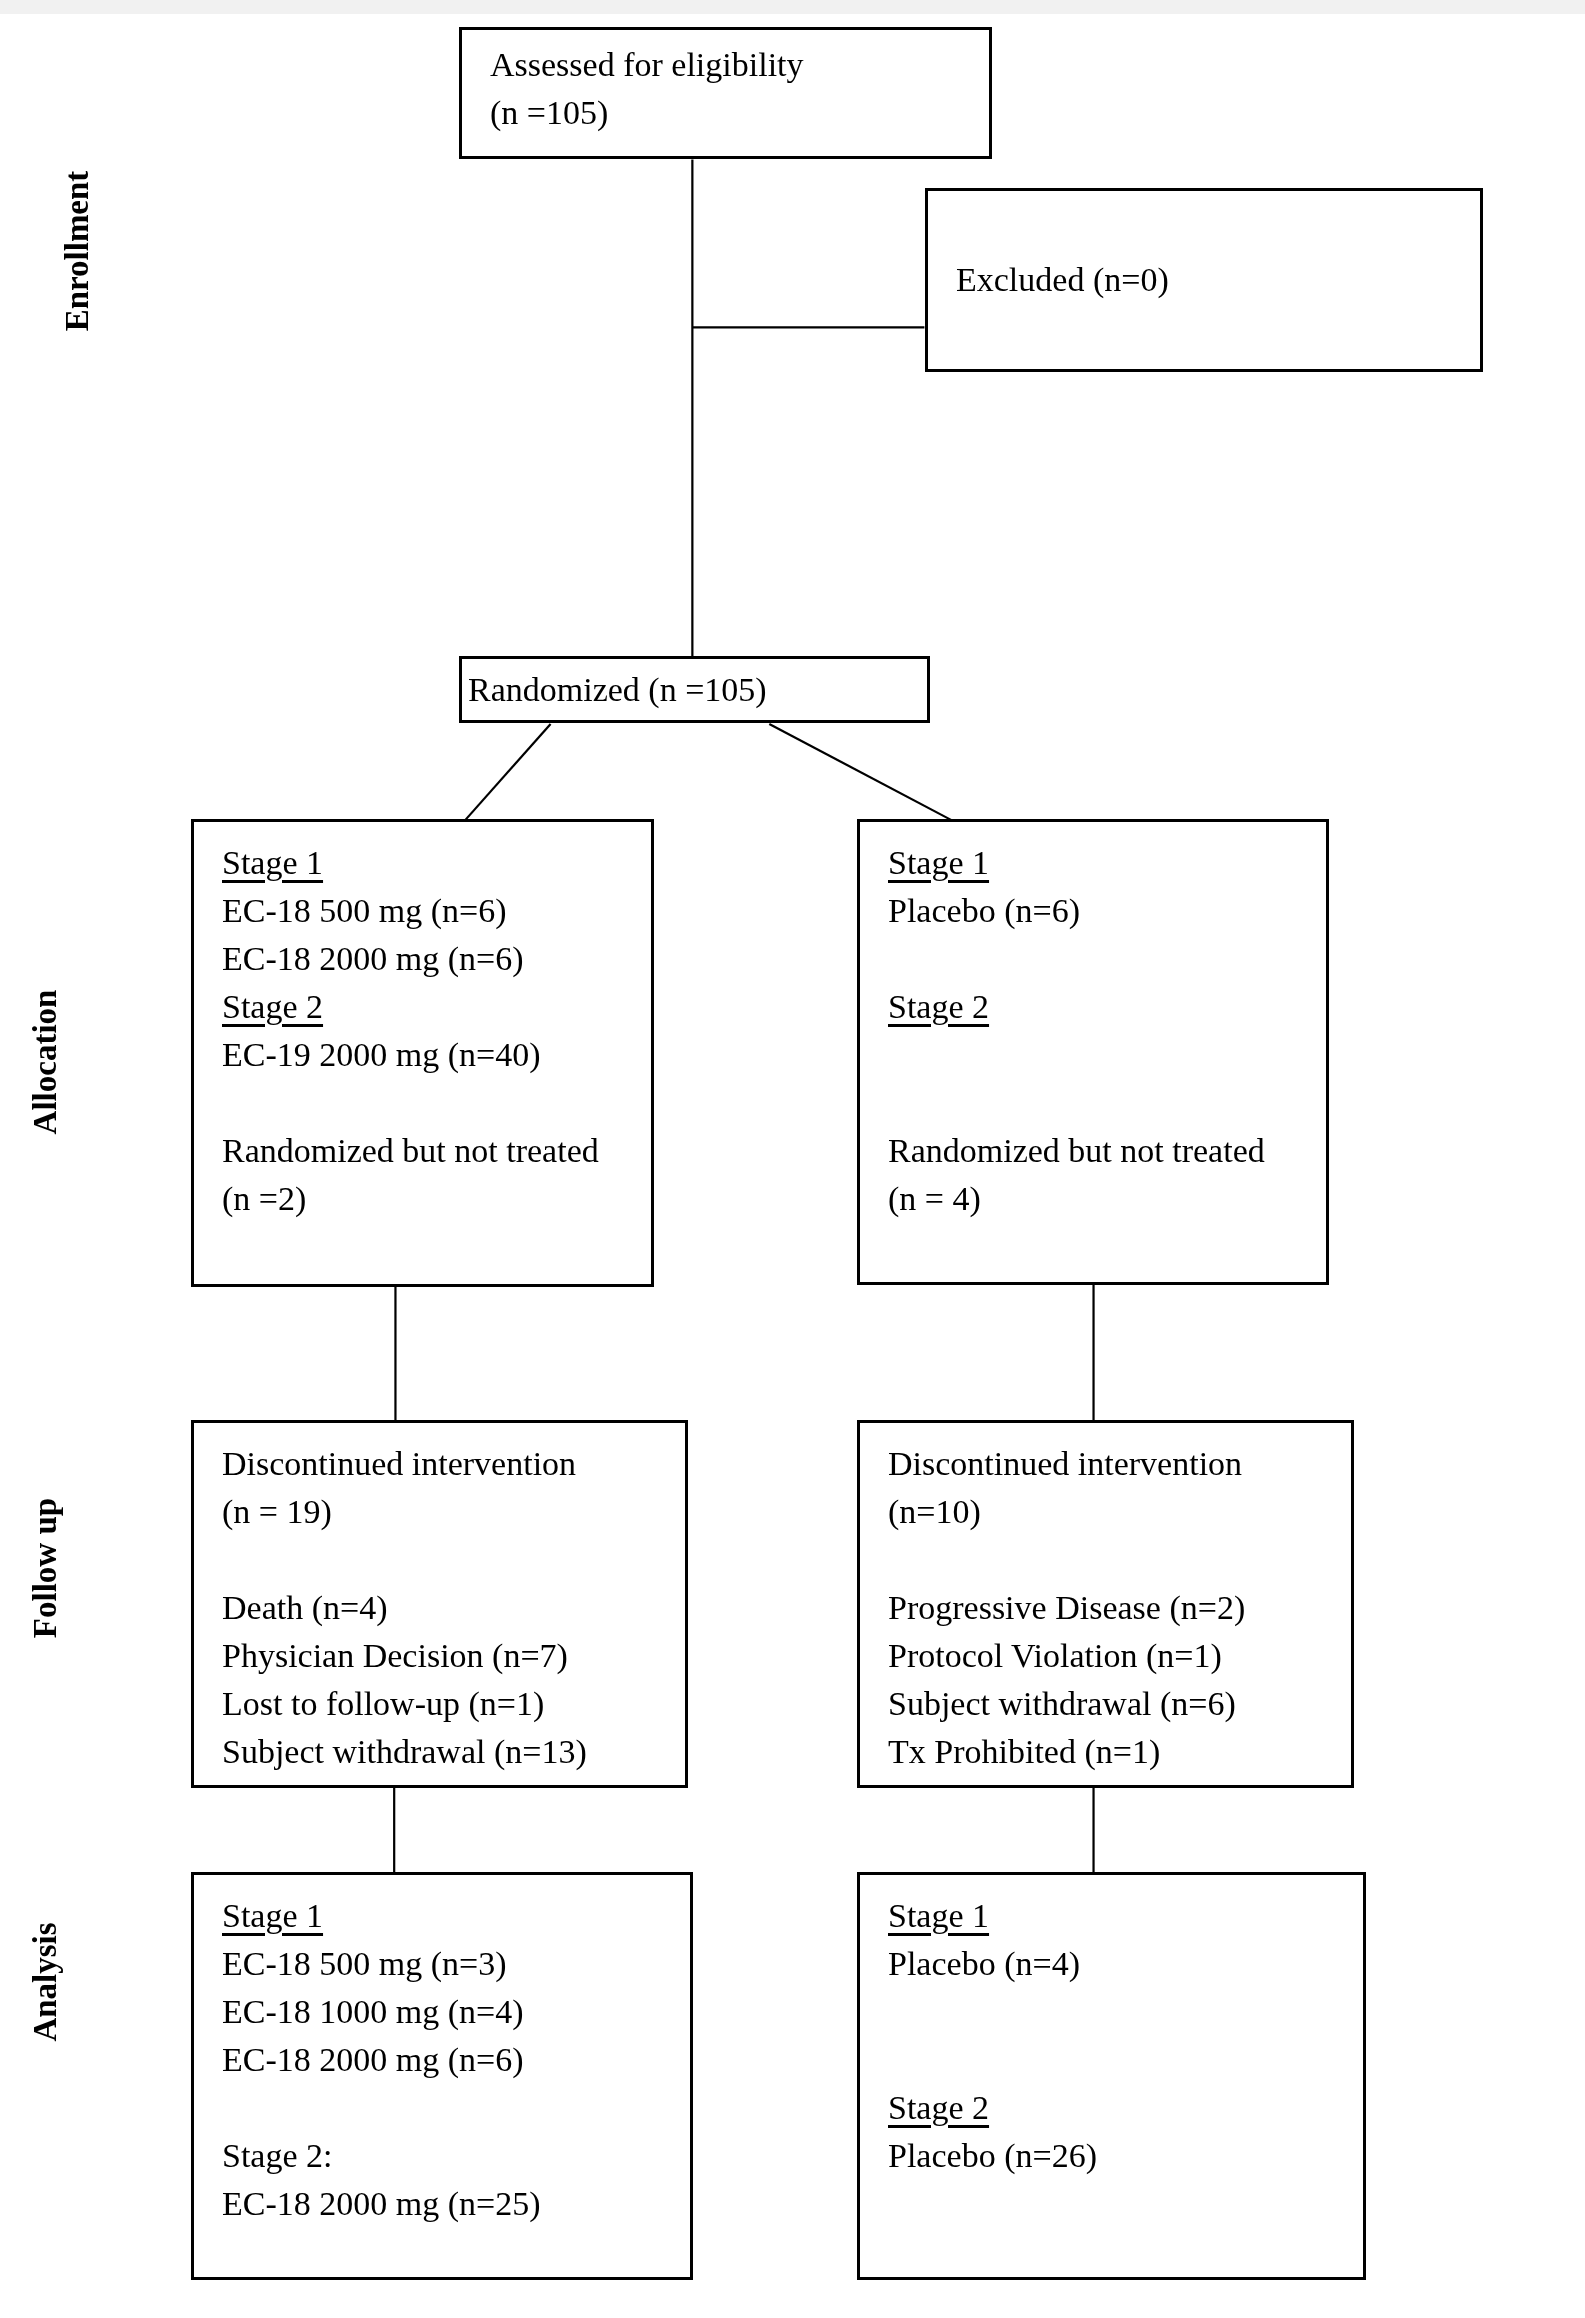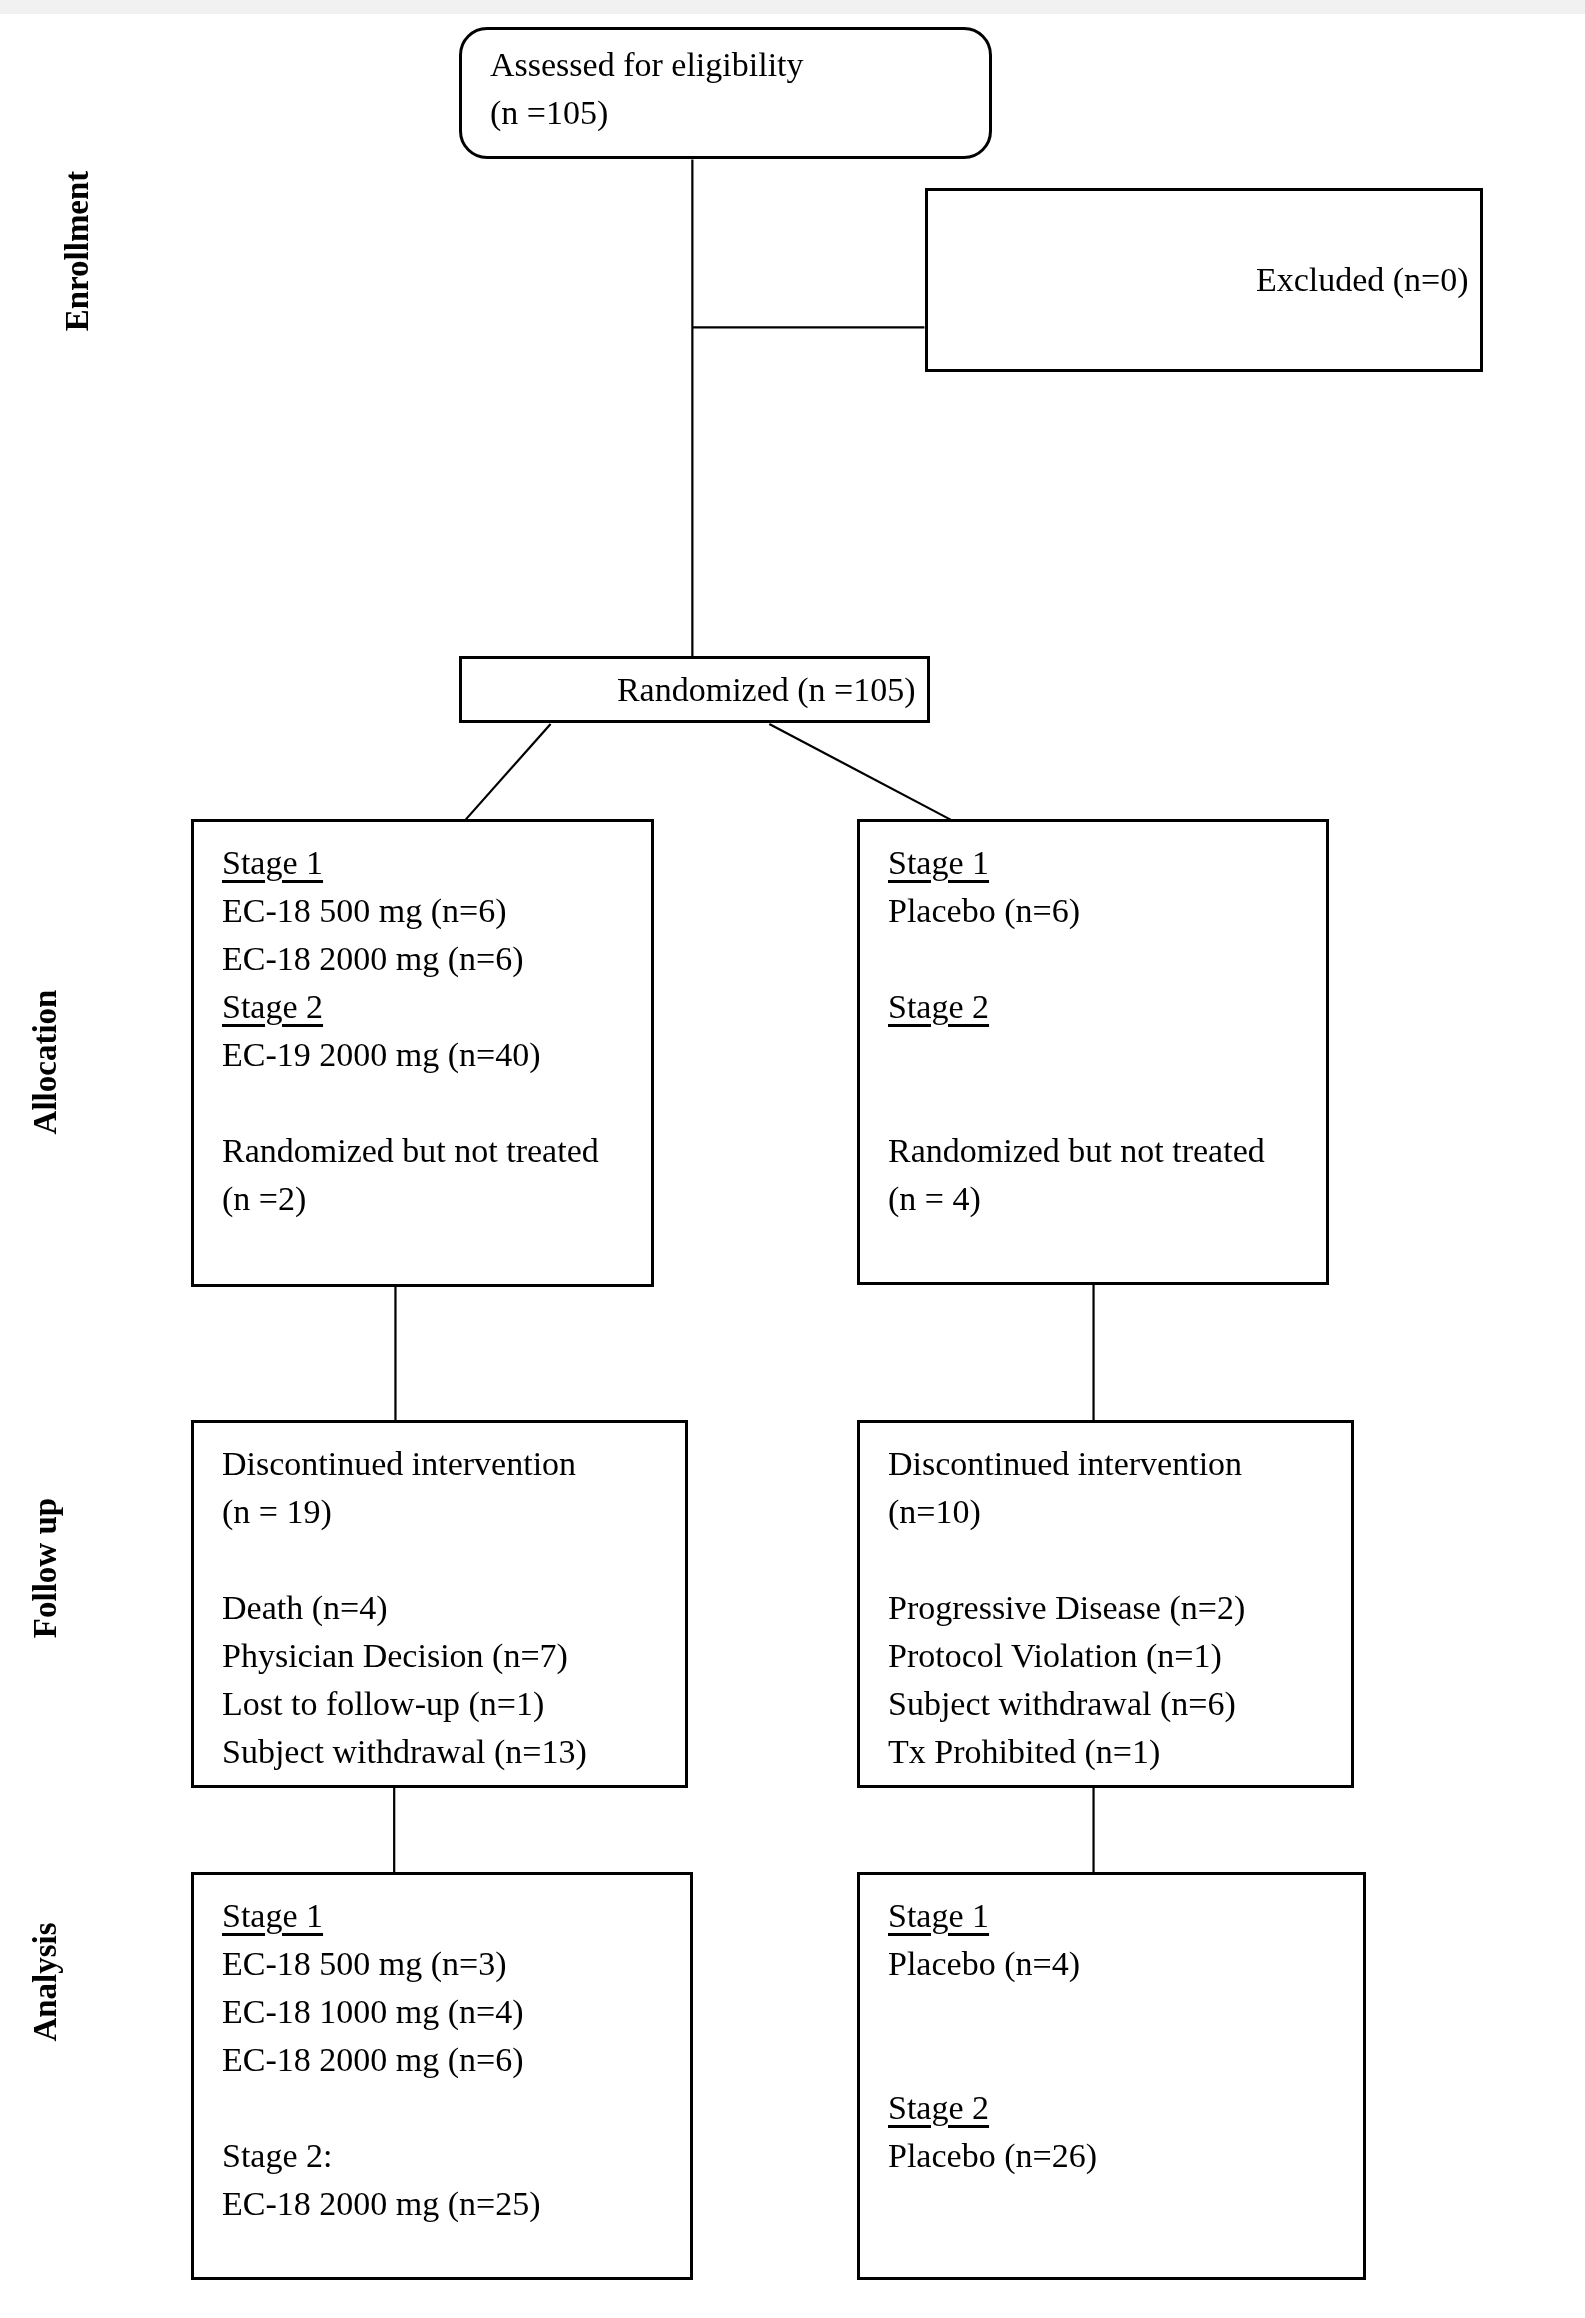--- a/index.html
+++ b/index.html
@@ -25,21 +25,20 @@
     line-height: 48px;
     padding: 16.5px 11.4px 11.4px 28px;
     white-space: nowrap;
   }
   .box.vcenter {
     display: flex;
     flex-direction: column;
     justify-content: center;
     padding-top: 0;
     padding-bottom: 0;
-    text-align: right;
   }
   .box .line { min-height: 48px; }
   .u {
     text-decoration: underline;
     text-decoration-thickness: 2.5px;
     text-underline-offset: 6.4px;
   }
   .side-label {
     position: absolute;
     font-weight: bold;
@@ -70,21 +69,21 @@
     <line x1="1720" y1="2018" x2="1720" y2="2235"></line>
     <line x1="620" y1="2809" x2="620" y2="2946"></line>
     <line x1="1720" y1="2809" x2="1720" y2="2946"></line>
   </svg>
 
   <div class="side-label" style="left:77px; top:251px;">Enrollment</div>
   <div class="side-label" style="left:45px;  top:1062px;">Allocation</div>
   <div class="side-label" style="left:45px;  top:1568px;">Follow up</div>
   <div class="side-label" style="left:45px;  top:1982px;">Analysis</div>
 
-  <div class="box" style="left:459px; top:27px; width:533px; height:132px; padding-top:11.4px;border-radius:28px;">
+  <div class="box" style="left:459px; top:27px; width:533px; height:132px; padding-top:11.4px;">
       <div class="line">Assessed for eligibility</div>
       <div class="line">(n =105)</div>
     </div>
 
   <div class="box vcenter" style="left:925px; top:188px; width:558px; height:184px;">
       <div class="line">Excluded (n=0)</div>
     </div>
 
   <div class="box vcenter" style="left:459px; top:656px; width:471px; height:67px;padding-left:6px;">
       <div class="line">Randomized (n =105)</div>

